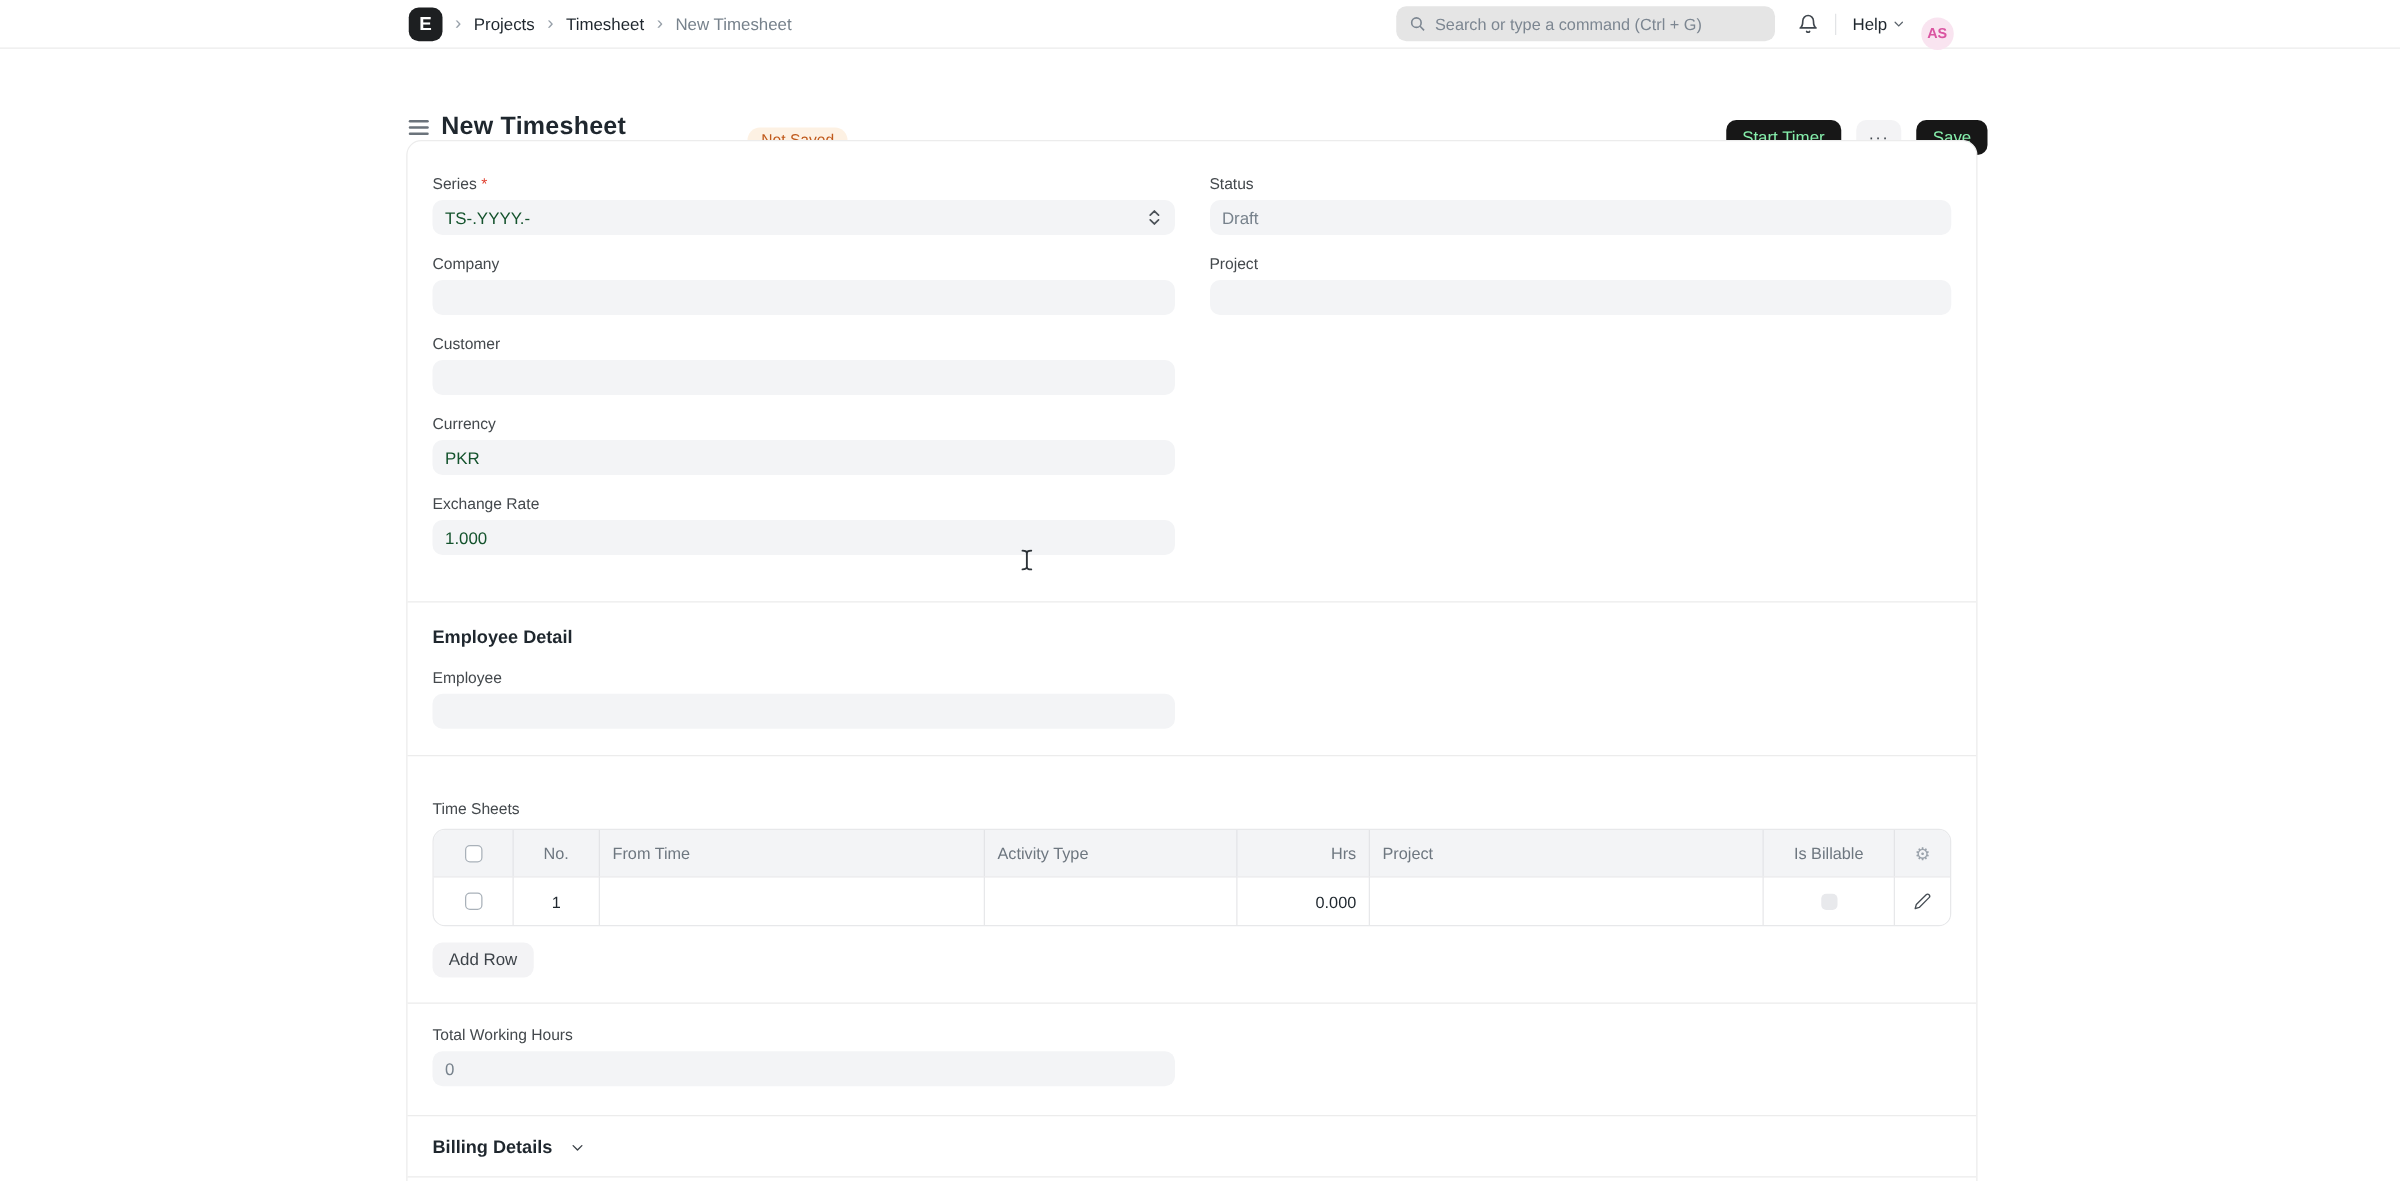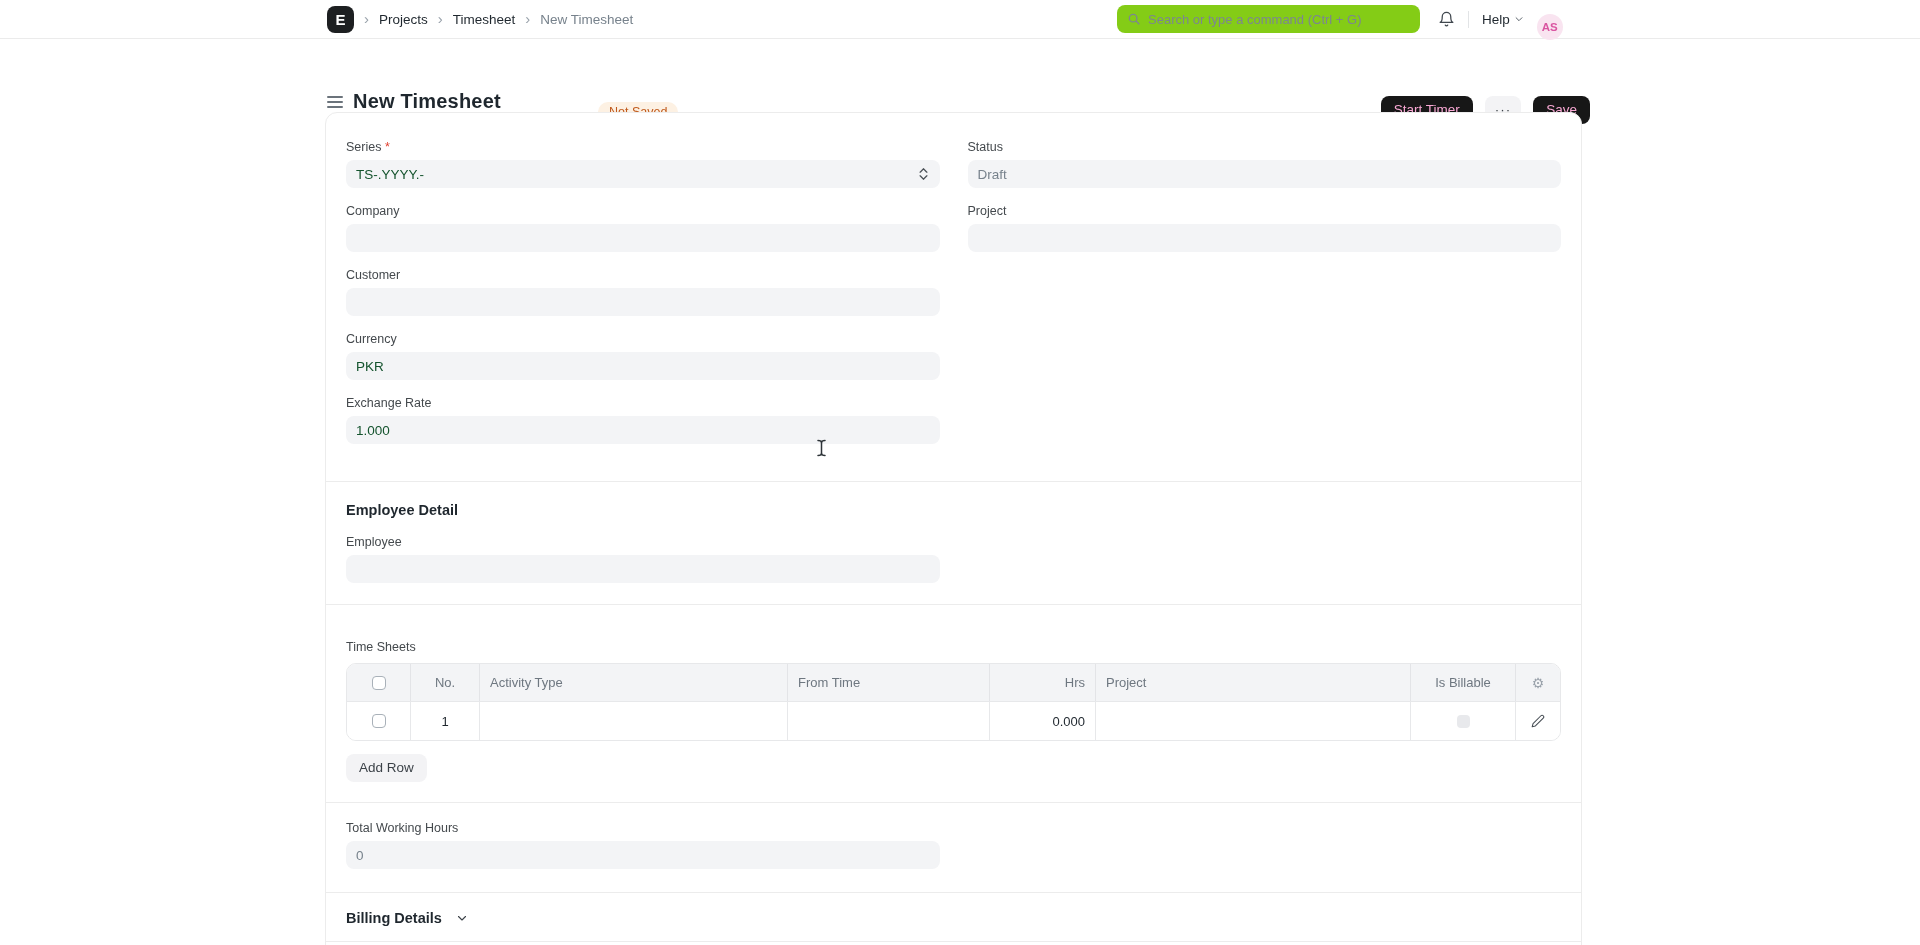--- a/index.html
+++ b/index.html
@@ -8,21 +8,21 @@
 
   
   .navbar { position:relative; height:39px; background:#fff; border-bottom:1px solid #ebebeb; }
   .brandcrumbs { position:absolute; left:327px; top:0; height:38px; display:flex; align-items:center; gap:9px; }
   .logo { width:27px; height:27px; background:#1d1f21; border-radius:8px; color:#fff;
           display:flex; align-items:center; justify-content:center; font-weight:700; font-size:15px; }
   .crumb-sep { color:#98a1aa; font-size:15px; line-height:1; padding:0 1px; transform:translateY(-1px); }
   .crumb { font-size:13.5px; color:#1f272e; text-decoration:none; }
   .crumb.muted { color:#77828c; }
 
-  .searchbar { position:absolute; left:1117px; top:5px; width:303px; height:28px; background:#84cc16;
+  .searchbar { position:absolute; left:1117px; top:5px; width:303px; height:28px; background:#e5e5e5;
                border-radius:8px; display:flex; align-items:center; gap:7px; padding:0 10px; }
   .searchbar input { border:none; outline:none; background:transparent; width:100%;
                      font-family:"Liberation Sans", sans-serif; font-size:13px; color:#3c444c; }
   .searchbar input::placeholder { color:#7c8691; }
 
   .nav-right { position:absolute; left:1438px; top:0; height:38px; display:flex; align-items:center; gap:13px; }
   .nav-divider { width:1px; height:17px; background:#e2e4e6; }
   .help { display:flex; align-items:center; gap:4px; font-size:13.5px; color:#1f272e; cursor:pointer; }
   .avatar { width:26px; height:26px; border-radius:50%; background:#f9e4f0; color:#da55a1;
             display:flex; align-items:center; justify-content:center; font-size:11.5px; font-weight:700;margin-top:16px; }
@@ -30,21 +30,21 @@
   
   .page-head { position:relative; height:73px; }
   .menu-toggle { position:absolute; left:327px; top:57px; width:16px; height:13px; cursor:pointer; }
   .menu-toggle i { display:block; height:2px; background:#6b737b; border-radius:2px; margin-bottom:3px; }
   .page-title { position:absolute; left:353px; top:51px; font-size:20px; font-weight:700; letter-spacing:.2px; }
   .badge { position:absolute; left:598px; top:63px; background:#fdf1e3; color:#c05a1c;
            font-size:12.5px; padding:3px 11px; border-radius:999px; }
   .head-actions { position:absolute; right:330px; top:57px; display:flex; align-items:center; gap:12px; }
   .btn { border:none; cursor:pointer; font-family:"Liberation Sans", sans-serif; font-size:13.5px;
          border-radius:8px; padding:6px 13px; line-height:1.2; }
-  .btn-dark { background:#171717; color:#f9a8d4; }
+  .btn-dark { background:#171717; color:#86efac; }
   .btn-light { background:#f3f3f5; color:#3c4248; }
   .btn-more { padding:6px 10px; letter-spacing:1px; }
 
   
   .card { position:absolute; left:325px; top:112px; width:1257px; height:980px;
           border:1px solid #ececec; border-radius:12px; background:#fff; }
   .section { padding:0 20px; }
   .section + .section { border-top:1px solid #ececec; }
   .cols { display:grid; grid-template-columns:1fr 1fr; column-gap:28px; }
 
@@ -207,22 +207,22 @@
   </div>
 
   <div class="section sec-grid">
     <div class="grid-label">Time Sheets</div>
     <div class="ts-table">
       <div class="trow head">
         <div class="tcell c">
             <span class="checkbox"></span>
           </div>
         <div class="tcell c">No.</div>
+        <div class="tcell">From Time</div>
         <div class="tcell">Activity Type</div>
-        <div class="tcell">From Time</div>
         <div class="tcell r">Hrs</div>
         <div class="tcell">Project</div>
         <div class="tcell c">Is Billable</div>
         <div class="tcell c">
             <span class="gear">⚙</span>
           </div>
       </div>
       <div class="trow body">
         <div class="tcell c">
             <span class="checkbox"></span>

